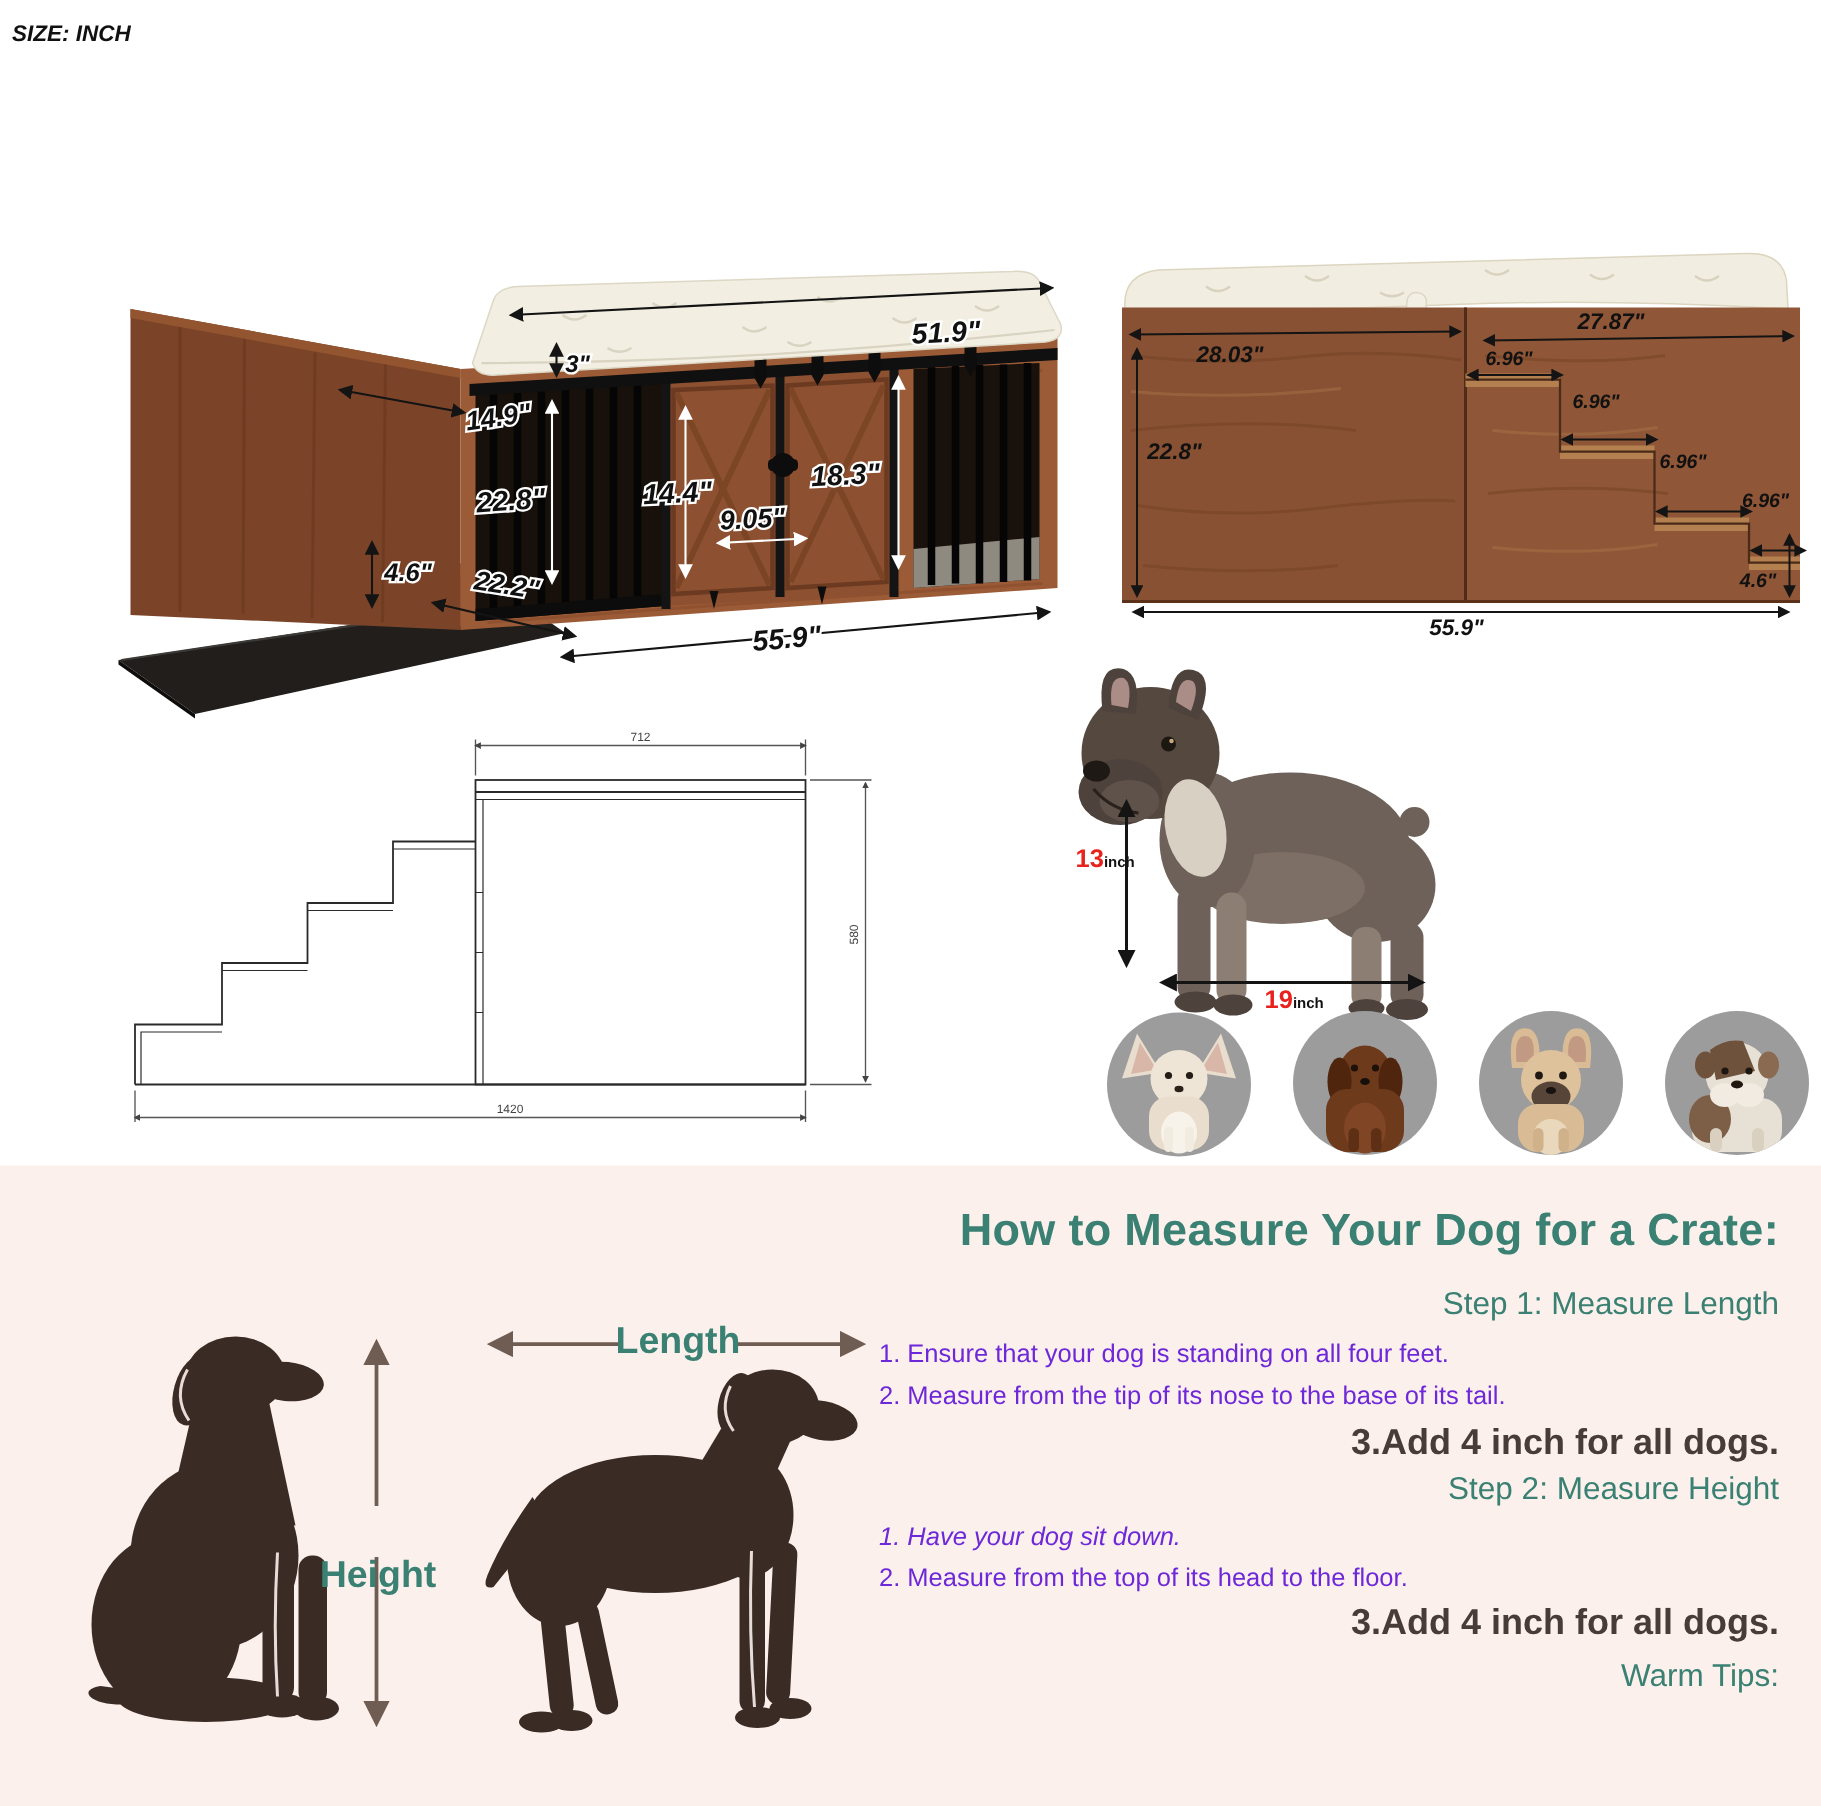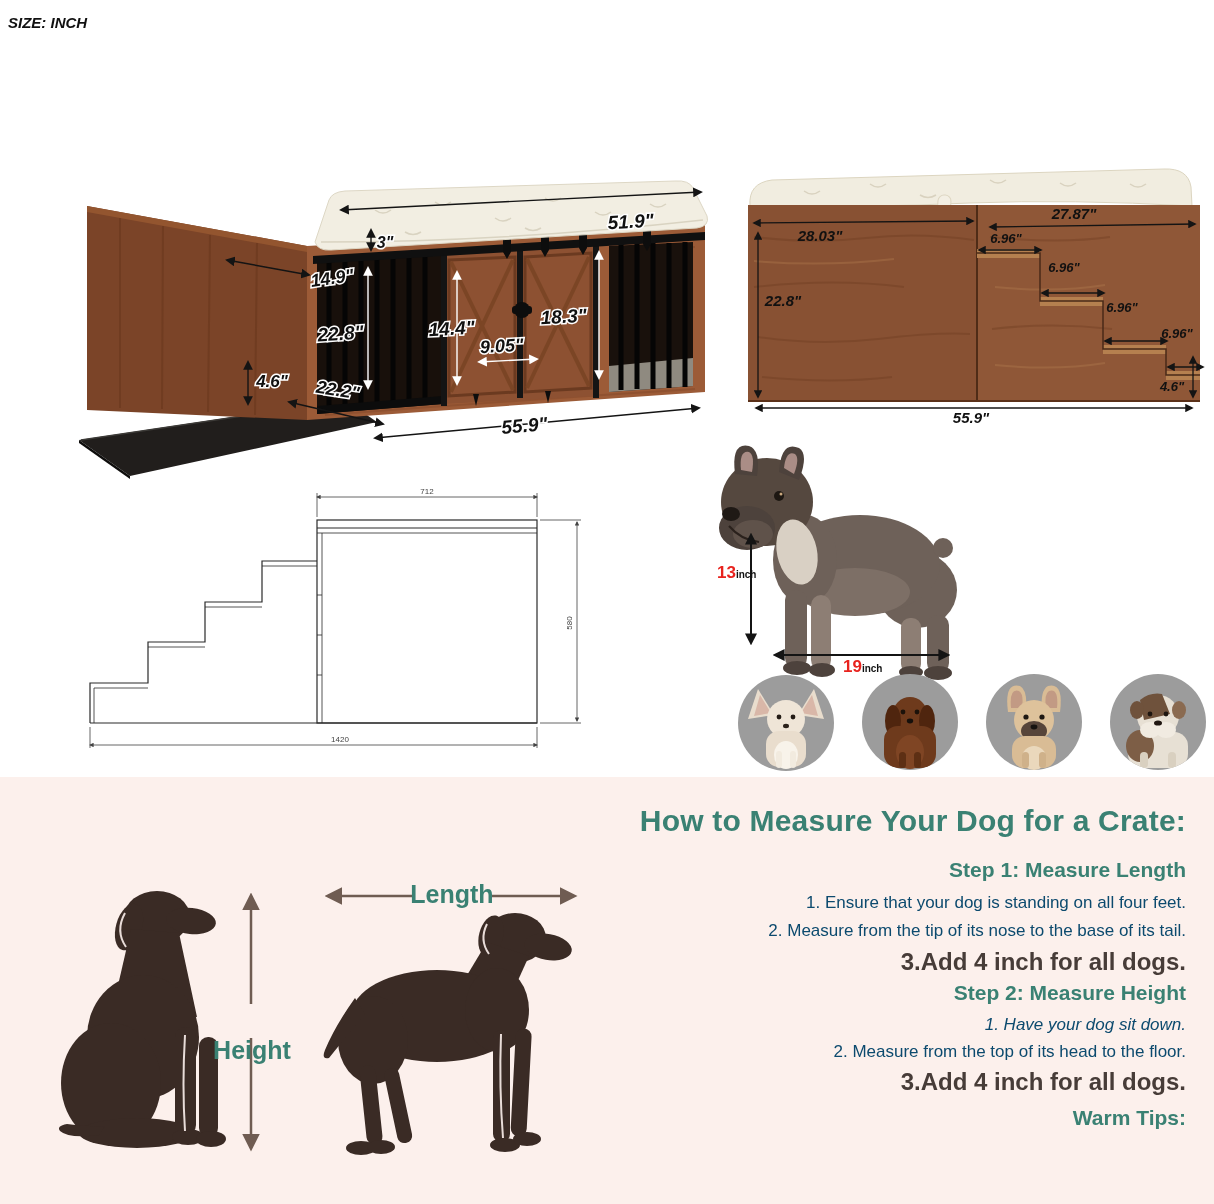--- a/index.html
+++ b/index.html
@@ -8,23 +8,23 @@
   .abs{position:absolute;}
   .dimtext{font-style:italic;font-weight:bold;fill:#111;}
   #size-label{position:absolute;left:8px;top:14px;font-size:15px;font-weight:bold;
               font-style:italic;color:#111;}
   .pink-band{position:absolute;left:0;top:777px;width:1214px;height:485px;background:#fcf0ec;}
   .breed-circle{position:absolute;width:96px;height:96px;border-radius:50%;background:#9c9c9c;
                 overflow:hidden;}
   .guide-title{position:absolute;right:28px;top:804px;width:900px;text-align:right;
                font-size:30px;font-weight:bold;color:#3a8173;letter-spacing:.2px;}
   .step-title{position:absolute;right:28px;width:600px;text-align:right;font-size:21px;
-              font-weight:bold;color:#3a8173;}
-  .step-line{position:absolute;right:28px;width:600px;text-align:right;font-size:17px;
-             color:#0c4a6e;}
+              font-weight:normal;color:#3a8173;}
+  .step-line{position:absolute;right:28px;width:600px;text-align:left;font-size:17px;
+             color:#6d28d9;}
   .step-bold{position:absolute;right:28px;width:600px;text-align:right;font-size:24px;
              font-weight:bold;color:#473c38;}
   .tips-body{position:absolute;right:28px;width:520px;text-align:right;font-size:18px;
              line-height:29px;color:#6b5a55;}
   .axis-label{position:absolute;text-align:center;width:110px;font-size:25px;font-weight:bold;
               color:#3a8173;}
 </style>
 </head>
 <body>
 

